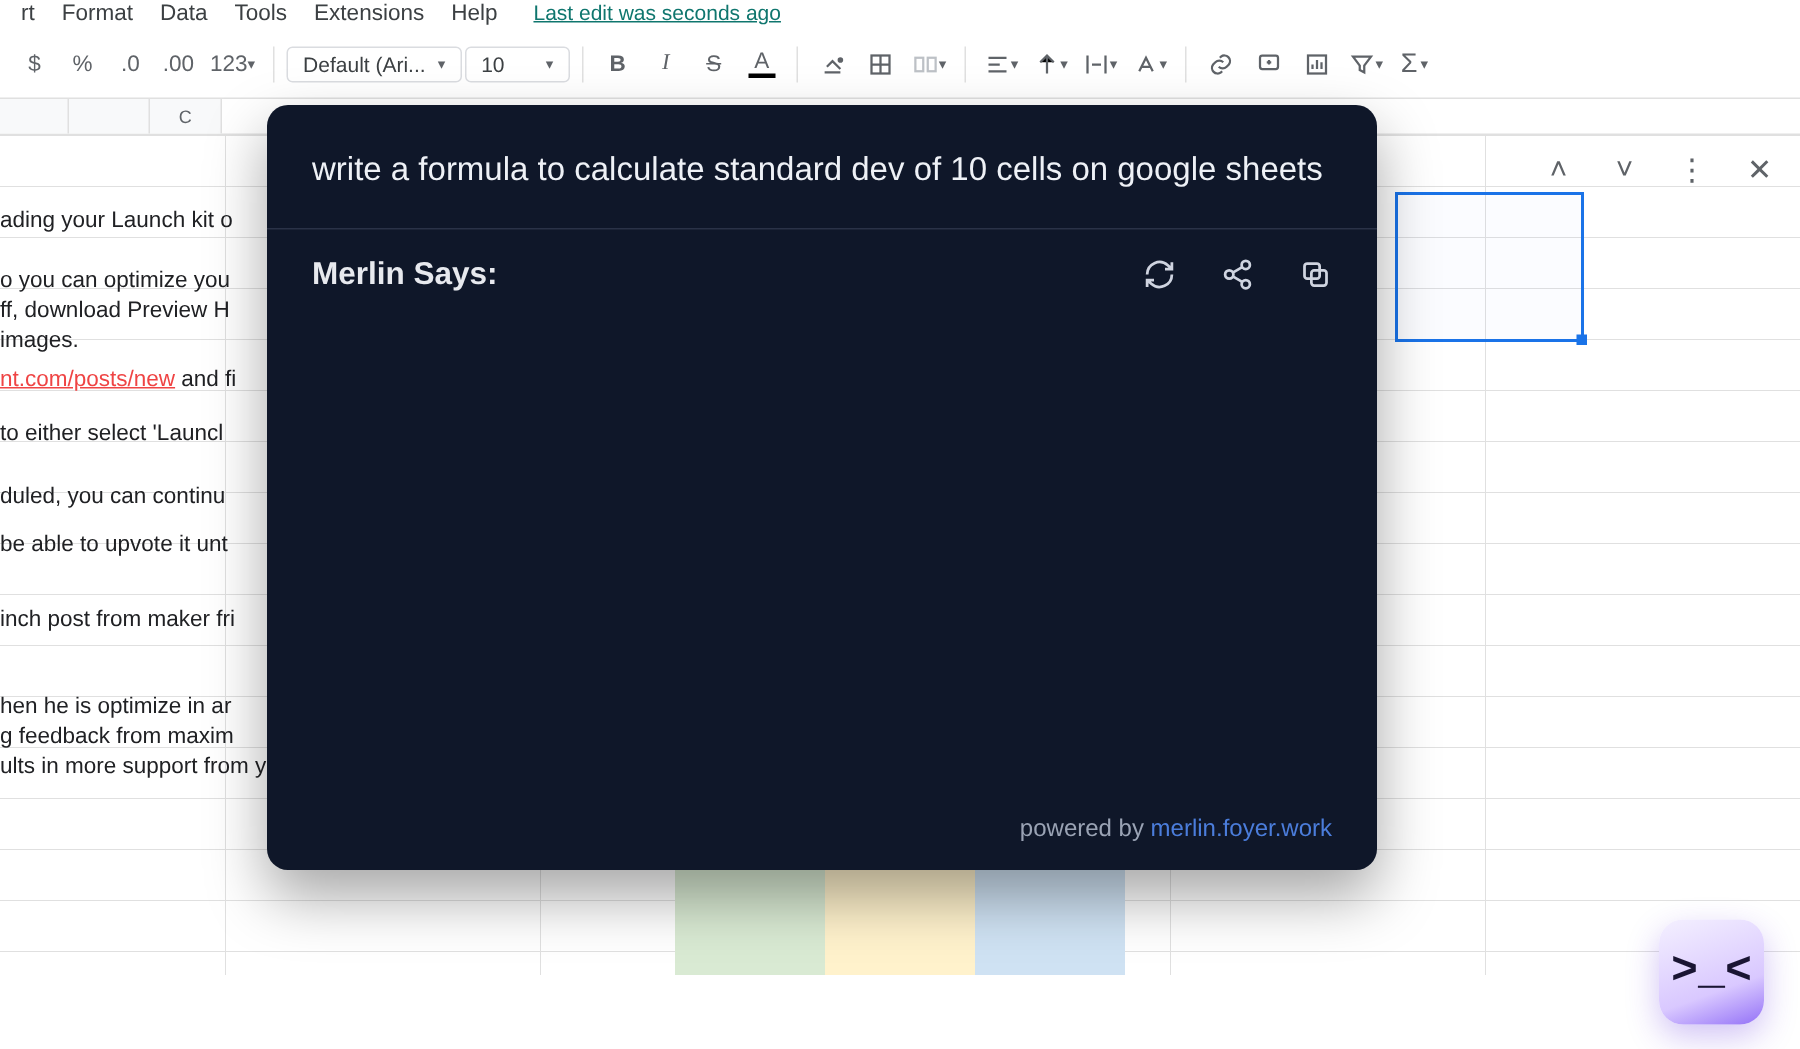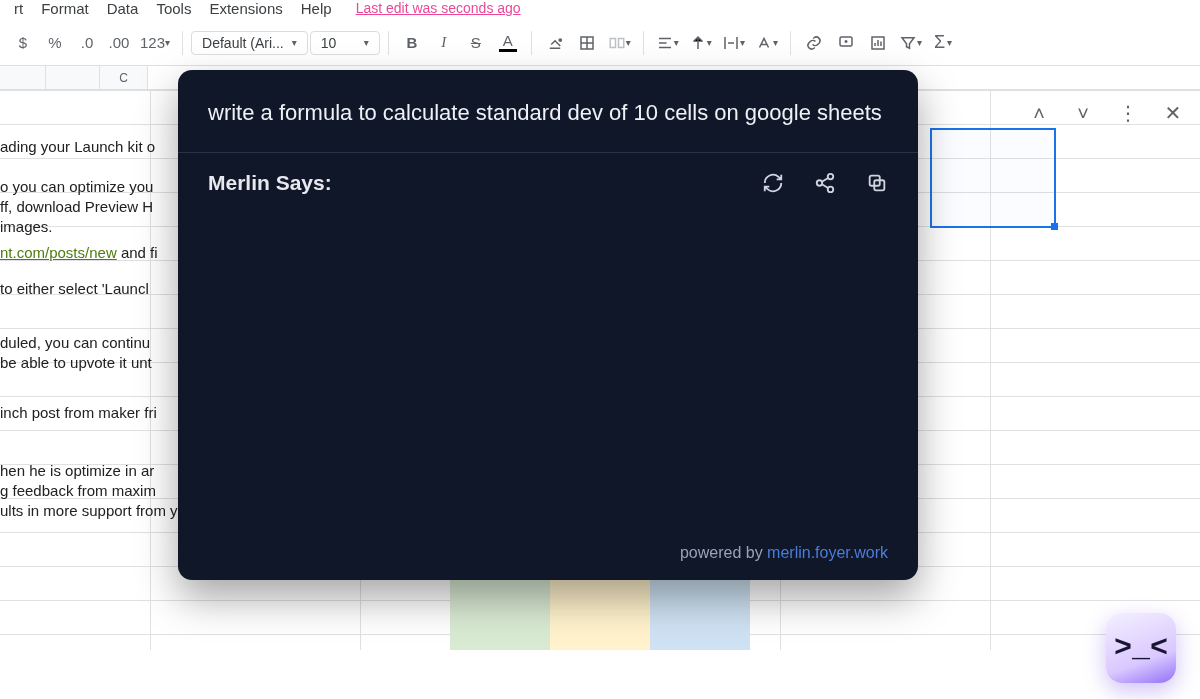--- a/index.html
+++ b/index.html
@@ -4,21 +4,21 @@
 <style>
   * { box-sizing: border-box; margin: 0; padding: 0; }
   html, body { width: 1200px; height: 699px; overflow: hidden; font-family: Arial, Helvetica, sans-serif; background: #fff; color: #202124; }
 
   
   .menubar {
     display: flex; align-items: flex-start; gap: 18px; height: 20px;
     padding-left: 14px; font-size: 15px; color: #3c4043; position: relative;
   }
   .menubar span { cursor: pointer; }
-  .lastedit { color: #ec4899; text-decoration: underline; font-size: 14px; margin-left: 6px; }
+  .lastedit { color: #0f766e; text-decoration: underline; font-size: 14px; margin-left: 6px; }
 
   
   .toolbar {
     display: flex; align-items: center; height: 46px;
     border-bottom: 1px solid #e0e0e0; padding: 0 8px; gap: 2px;
     font-size: 15px; color: #5f6368;
   }
   .tb { display: inline-flex; align-items: center; justify-content: center;
         min-width: 30px; height: 30px; border-radius: 4px; cursor: pointer;
         padding: 0 4px; }
@@ -47,21 +47,21 @@
     position: absolute; inset: 0;
     background-image:
       linear-gradient(to right, #e0e0e0 1px, transparent 1px),
       linear-gradient(to bottom, #e0e0e0 1px, transparent 1px);
     background-size: 210px 34px;
     background-position: -60px 0;
   }
   .celltext {
     position: absolute; font-size: 15px; color: #202124; white-space: nowrap;
   }
-  .linklike { color: #4d7c0f; text-decoration: underline; }
+  .linklike { color: #ef4444; text-decoration: underline; }
 
   .selected-cell {
     position: absolute; border: 2px solid #1a73e8; background: rgba(26,115,232,0.02);
     width: 126px; height: 100px; left: 930px; top: 38px;
   }
   .selected-cell::after {
     content:""; position:absolute; right:-4px; bottom:-4px; width:7px;height:7px;
     background:#1a73e8;
   }
 
@@ -229,21 +229,21 @@
   <div class="gridlines"></div>
 
   <div class="celltext" style="top:48px;left:0">ading your Launch kit o</div>
   <div class="celltext" style="top:88px;left:0">o you can optimize you</div>
   <div class="celltext" style="top:108px;left:0">ff, download Preview H</div>
   <div class="celltext" style="top:128px;left:0">images.</div>
   <div class="celltext" style="top:154px;left:0">
     <span class="linklike">nt.com/posts/new</span><span> and fi</span>
   </div>
   <div class="celltext" style="top:190px;left:0">to either select 'Launcl</div>
-  <div class="celltext" style="top:244px;left:0">duled, you can continu</div>
+  <div class="celltext" style="top:232px;left:0">duled, you can continu</div>
   <div class="celltext" style="top:264px;left:0">be able to upvote it unt</div>
   <div class="celltext" style="top:314px;left:0">inch post from maker fri</div>
   <div class="celltext" style="top:372px;left:0">hen he is optimize in ar</div>
   <div class="celltext" style="top:392px;left:0">g feedback from maxim</div>
   <div class="celltext" style="top:412px;left:0">ults in more support from your maker friends.</div>
 
   <div class="selected-cell"></div>
 
   <div class="colorband band-g"></div>
   <div class="colorband band-y"></div>

